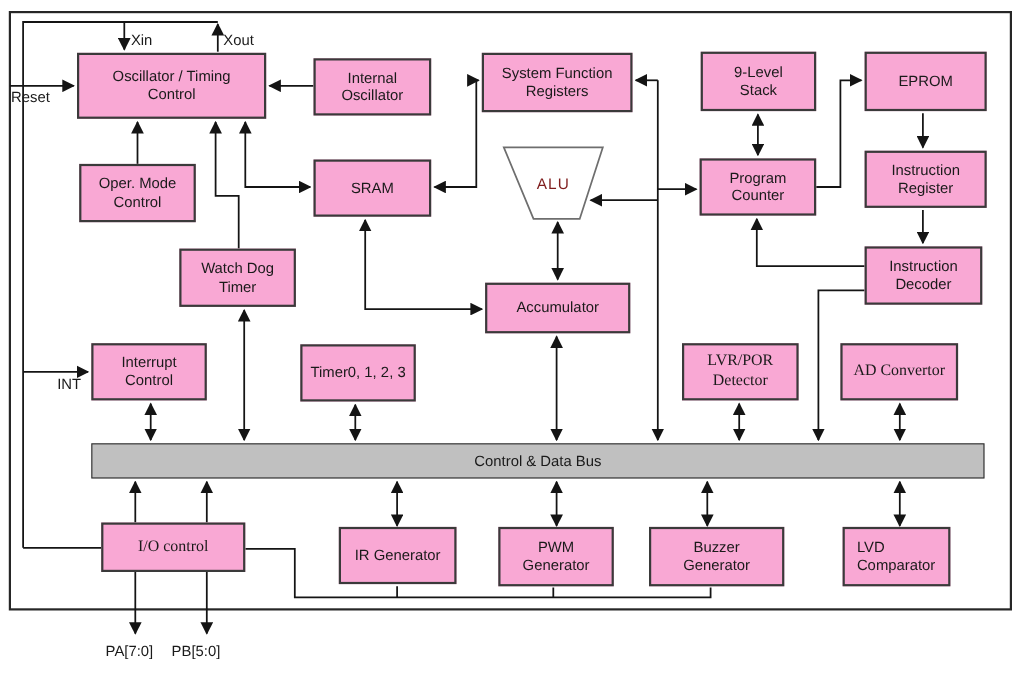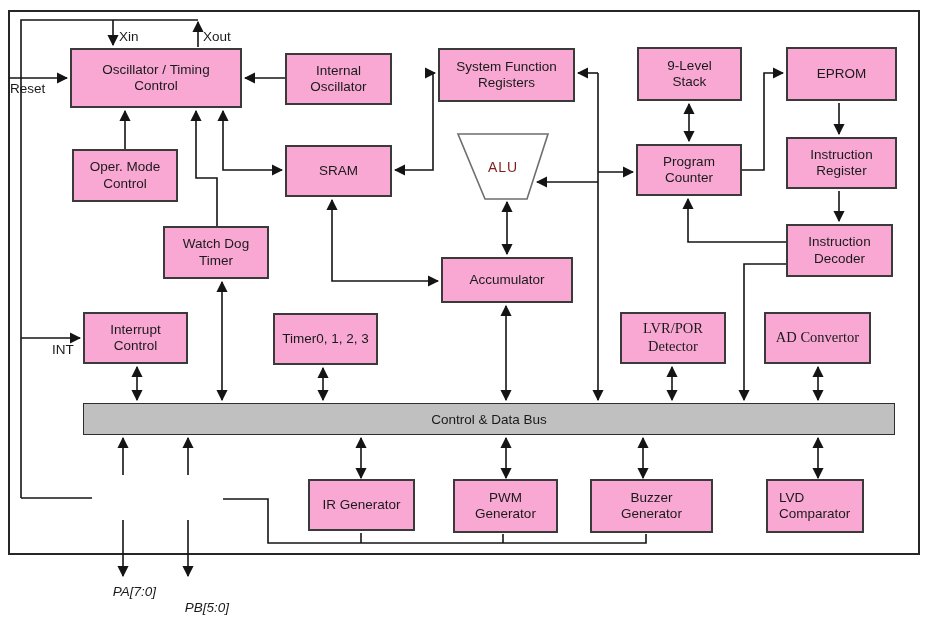--- a/index.html
+++ b/index.html
@@ -10,21 +10,21 @@
   #wires{position:absolute;left:0;top:0;width:930px;height:618px;z-index:1;}
   .box{position:absolute;z-index:2;background:#f9a8d4;border:2px solid #3a3a3a;
        box-sizing:border-box;display:flex;align-items:center;justify-content:center;
        text-align:center;white-space:pre-line;font-size:13.5px;line-height:1.22;}
   .serif{font-family:"Liberation Serif",serif;font-size:14.5px;}
   .left-text{justify-content:flex-start;text-align:left;padding-left:11px;}
   #bus{position:absolute;left:83px;top:403px;width:812px;height:32px;z-index:2;
        background:#c0c0c0;border:1.5px solid #2e2e2e;box-sizing:border-box;
        display:flex;align-items:center;justify-content:center;font-size:13.5px;}
   .pin{position:absolute;z-index:3;font-size:13.5px;white-space:nowrap;text-align:right;}
-  .pin.center{text-align:right;font-style:italic;}
+  .pin.center{text-align:left;}
   #alu-label{position:absolute;left:458px;top:134px;width:90px;height:65px;z-index:2;
              display:flex;align-items:center;justify-content:center;
              color:#7f1d1d;font-size:14px;letter-spacing:1px;}
 </style>
 </head>
 <body>
 
 <div id="stage">
 
   <div id="outer-border"></div>
@@ -100,32 +100,33 @@
 Decoder</div>
   <div class="box" style="left:163px;top:226px;width:106px;height:53px;">Watch Dog
 Timer</div>
   <div class="box" style="left:83px;top:312px;width:105px;height:52px;">Interrupt
 Control</div>
   <div class="box" style="left:273px;top:313px;width:105px;height:52px;">Timer0, 1, 2, 3</div>
   <div class="box" style="left:441px;top:257px;width:132px;height:46px;">Accumulator</div>
   <div class="box serif" style="left:620px;top:312px;width:106px;height:52px;">LVR/POR
 Detector</div>
   <div class="box serif" style="left:764px;top:312px;width:107px;height:52px;">AD Convertor</div>
+  <div class="box serif" style="left:92px;top:475px;width:131px;height:45px;">I/O control</div>
   <div class="box" style="left:308px;top:479px;width:107px;height:52px;">IR Generator</div>
   <div class="box" style="left:453px;top:479px;width:105px;height:54px;">PWM
 Generator</div>
   <div class="box" style="left:590px;top:479px;width:123px;height:54px;">Buzzer
 Generator</div>
   <div class="box left-text" style="left:766px;top:479px;width:98px;height:54px;">LVD
 Comparator</div>
 
   <div id="alu-label">ALU</div>
 
   <div id="bus">Control &amp; Data Bus</div>
 
   <div class="pin" style="left:119px;top:29px;">Xin</div>
   <div class="pin" style="left:203px;top:29px;">Xout</div>
   <div class="pin" style="left:10px;top:81px;">Reset</div>
   <div class="pin" style="left:52px;top:342px;">INT</div>
   <div class="pin center" style="left:96px;top:584px;width:60px;">PA[7:0]</div>
-  <div class="pin center" style="left:169px;top:584px;width:60px;margin-top:16px;">PB[5:0]</div>
+  <div class="pin center" style="left:156px;top:584px;width:60px;">PB[5:0]</div>
 
 </div>
 
 </body></html>

